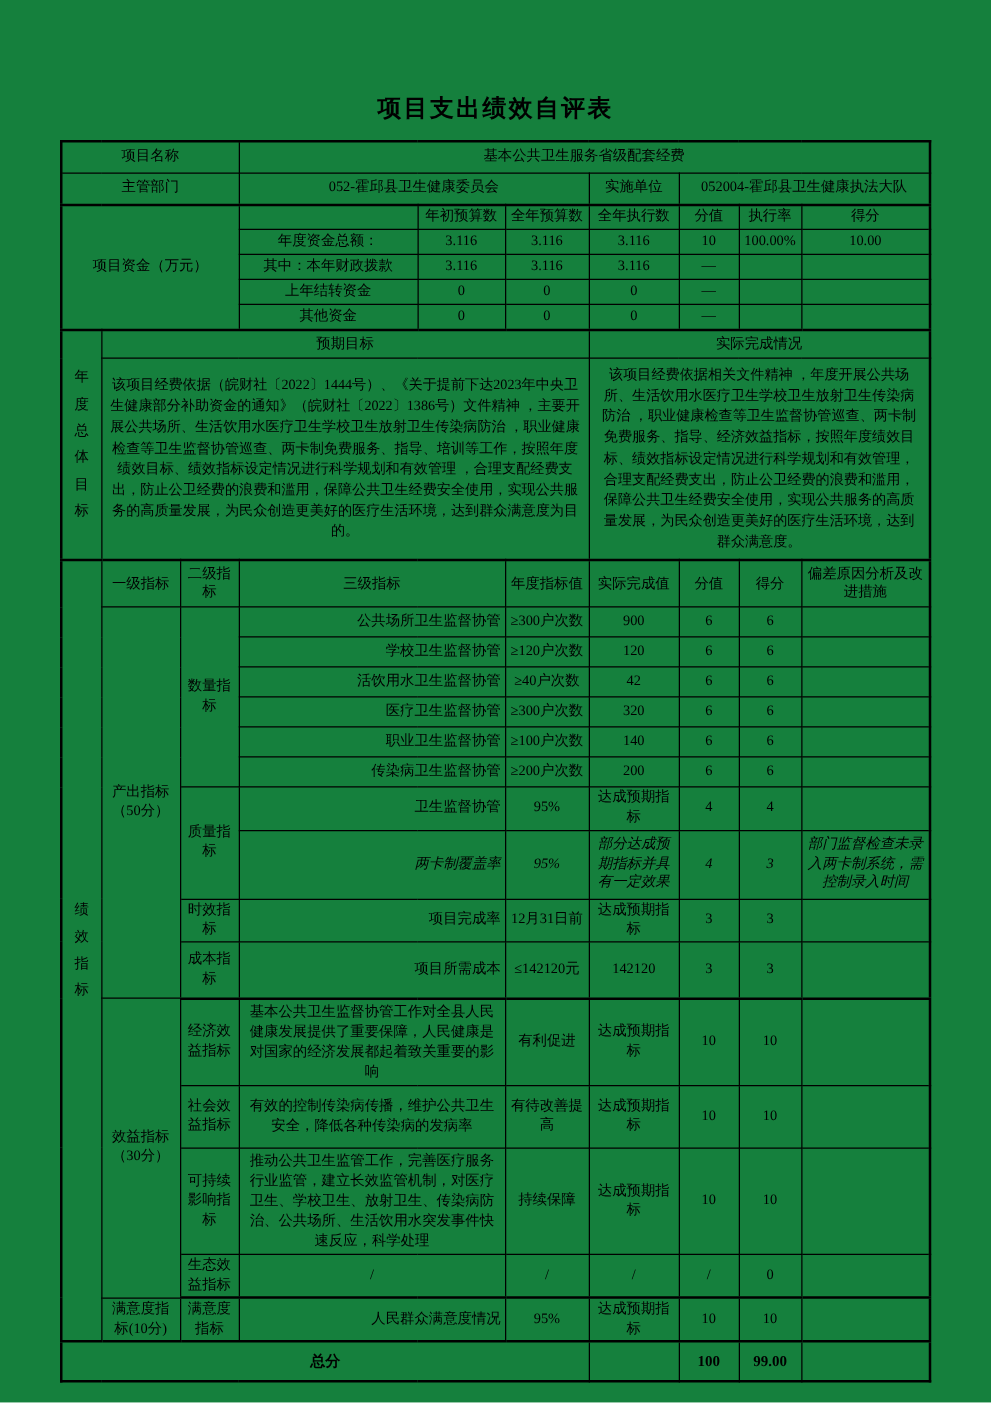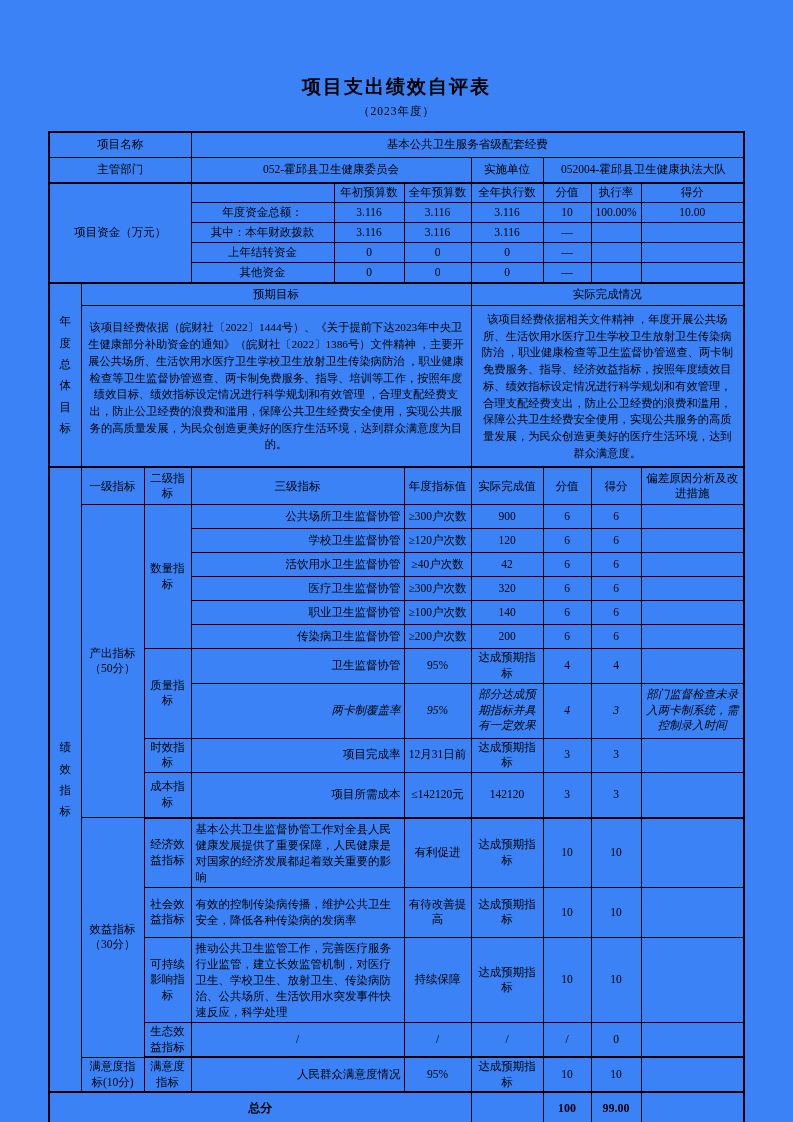--- a/index.html
+++ b/index.html
@@ -2,21 +2,21 @@
 <html lang="zh"><head>
 <meta charset="utf-8">
 <style>
   html,body{margin:0;padding:0;background:#ffffff;}
   body{
     width:793px;height:1122px;
     font-family:"Liberation Serif","DejaVu Serif",serif;
     color:#000;
     -webkit-font-smoothing:antialiased;
   }
-  .page{width:793px;height:1122px;overflow:hidden;position:relative;background:#3b82f6;}
+  .page{width:793px;height:1122px;overflow:hidden;position:relative;background:#15803d;}
   .doc-title{
     margin-top:74px;
     text-align:center;
     font-size:19px;
     font-weight:bold;
     letter-spacing:2px;
   }
   .doc-subtitle{
     margin-top:4px;
     text-align:center;
@@ -65,31 +65,30 @@
     font-size:11.5px;
   }
   .goal-text{
     text-align:center;
     padding:5px 6px;
     line-height:1.48;
     font-size:11.3px;
   }
   .wrap{word-break:break-all;white-space:normal;}
   .desc{
-    text-align:left;
+    text-align:center;
     line-height:1.4;
     padding:2px 4px;
   }
 </style>
 </head>
 <body>
 
 <div class="page">
   <div class="doc-title">项目支出绩效自评表</div>
-  <div class="doc-subtitle">（2023年度）</div>
 
   <table class="main">
     <colgroup>
       <col style="width:32px">
         <col style="width:63px">
         <col style="width:47px">
       <col style="width:143px">
         <col style="width:70px">
         <col style="width:67px">
       <col style="width:72px">

